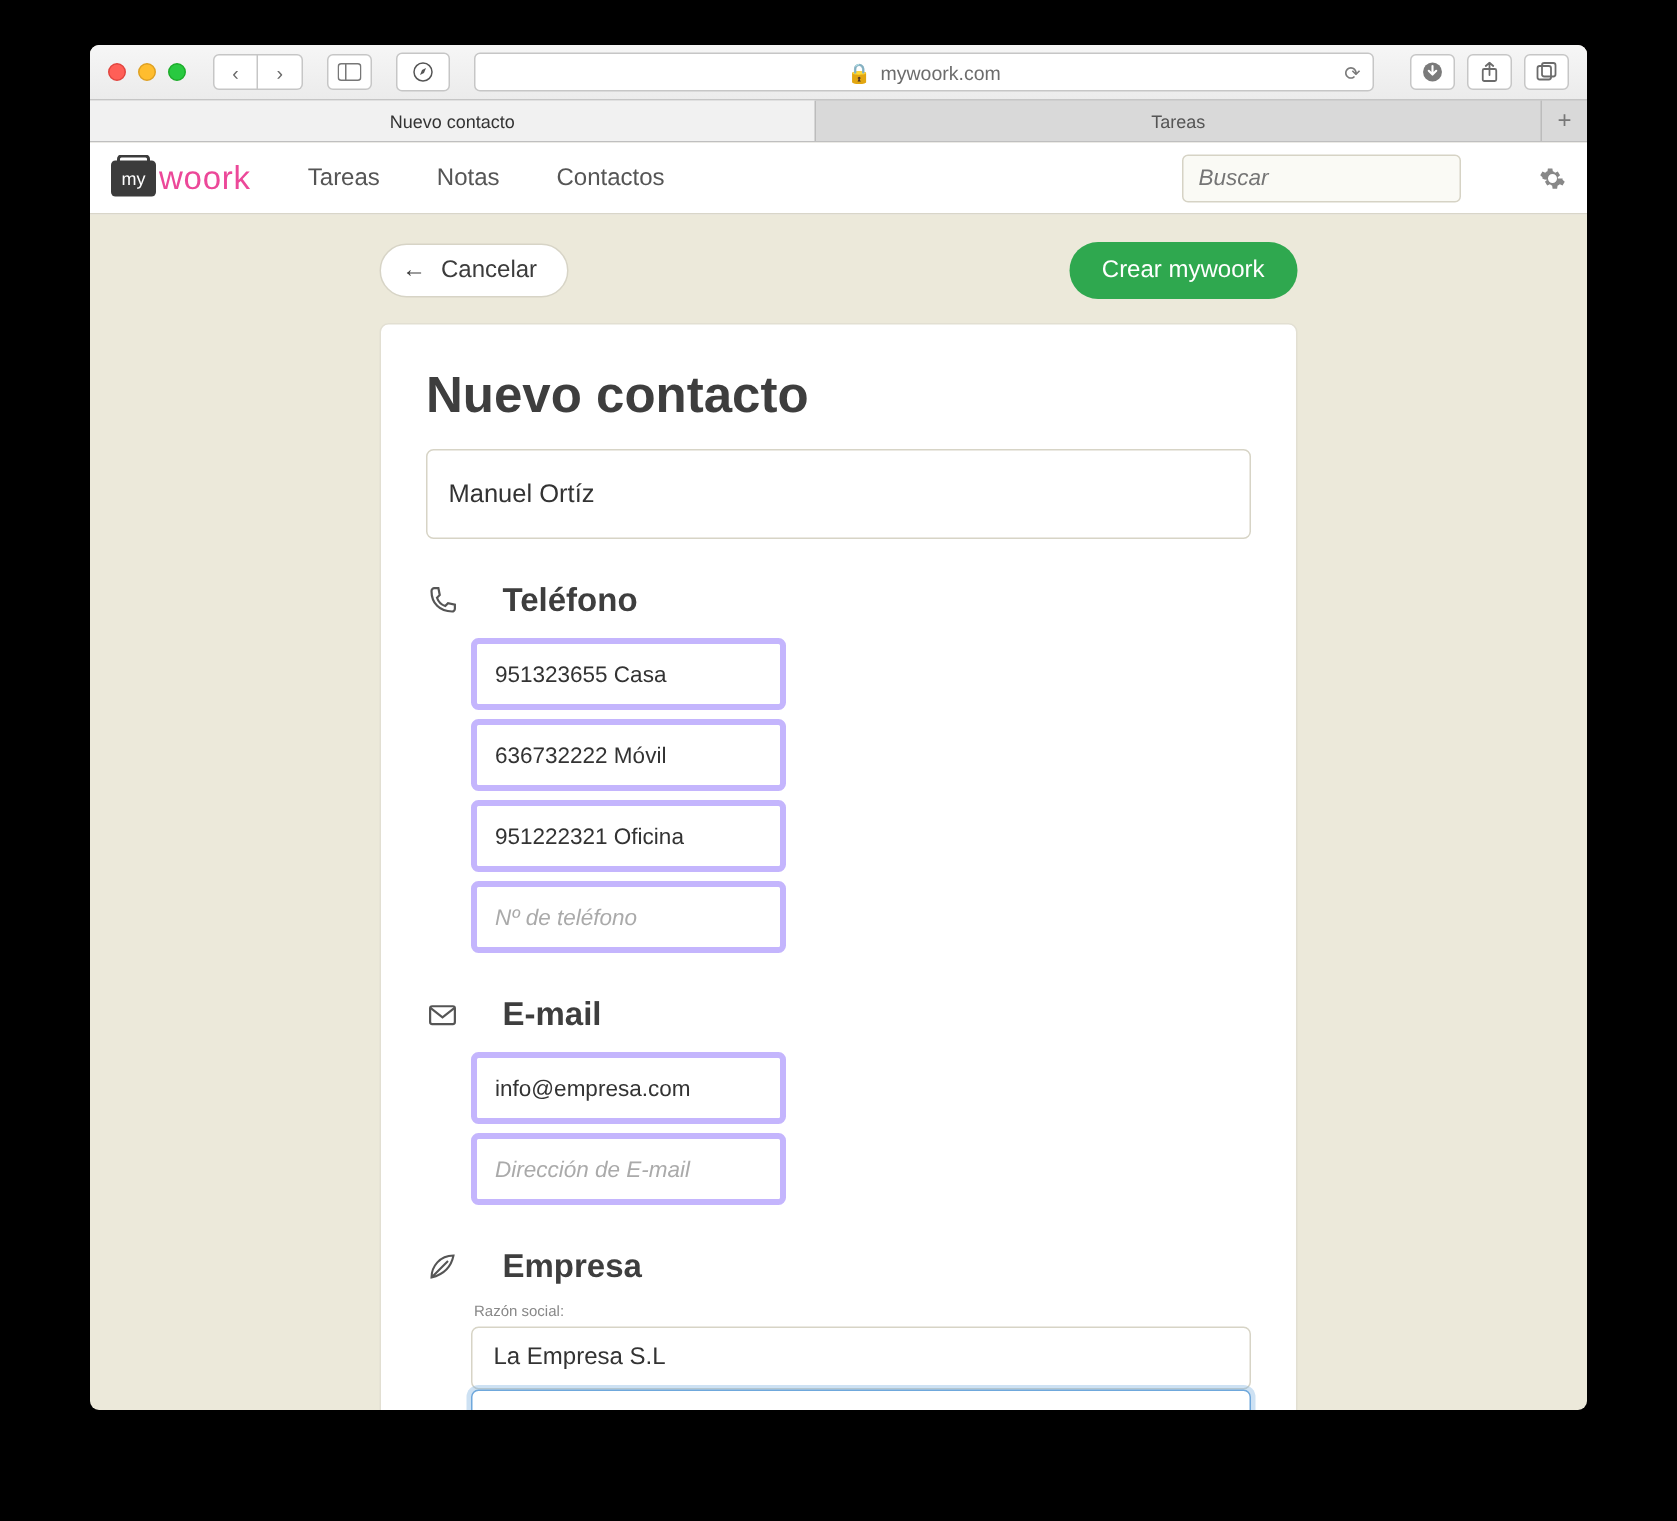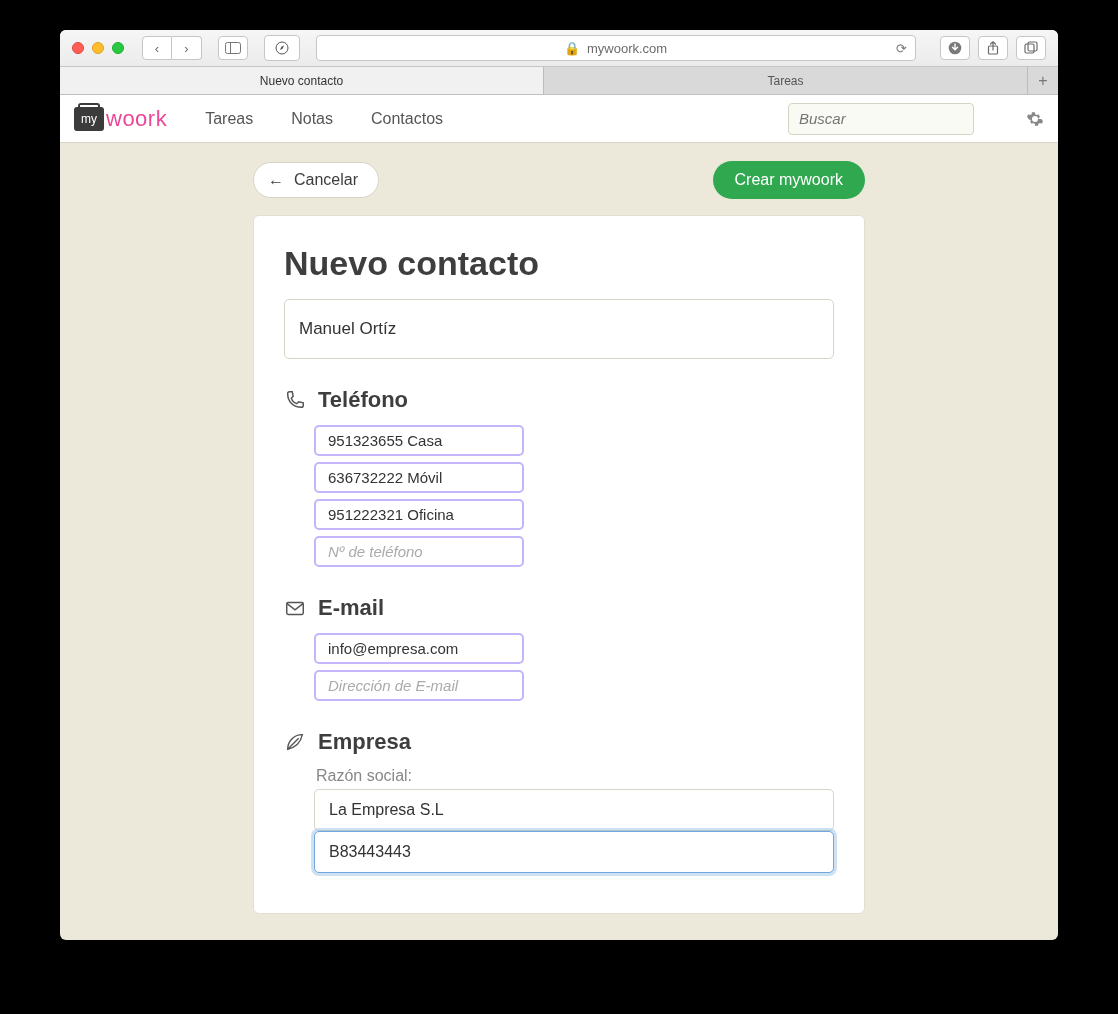--- a/index.html
+++ b/index.html
@@ -104,30 +104,30 @@
   .card{
     background:#fff;border:1px solid #e2dfd2;border-radius:6px;
     padding:28px 30px 40px;
   }
   h1.ptitle{font-size:34px;font-weight:700;color:#3e3e3e;margin-bottom:16px;}
   .wide-input, .field-input{
     width:100%;height:60px;border:1px solid #d7d4c6;border-radius:5px;
     padding:0 14px;font-size:17px;color:#333;background:#fff;
   }
   .section{margin-top:28px;}
-  .sec-head{display:flex;align-items:center;gap:12px;margin-bottom:12px;}
+  .sec-head{display:flex;align-items:center;gap:29px;margin-bottom:12px;}
   .sec-head .ic{width:22px;height:22px;color:#555;flex-shrink:0;}
   .sec-head h2{font-size:22px;font-weight:700;color:#3e3e3e;}
   .indent{padding-left:30px;}
   .small-input{
-    width:210px;height:31px;border:2px solid #c4b5fd;border-radius:5px;
+    width:210px;height:48px;border:4px solid #c4b5fd;border-radius:5px;
     padding:0 12px;font-size:15px;color:#333;margin-bottom:6px;display:block;
   }
   .small-input::placeholder, .wide-input::placeholder{color:#aaa;font-style:italic;}
-  .sublabel{font-size:16px;color:#888;margin:8px 0 4px 2px;}
+  .sublabel{font-size:10px;color:#888;margin:8px 0 4px 2px;}
   .wide-input.focused{
     border:1px solid #6fa8dc;box-shadow:0 0 0 3px rgba(111,168,220,.35);outline:none;
   }
   svg{display:block;}
 </style>
 </head>
 <body>
 
 <div class="browser-window">
   <div class="mac-chrome">

